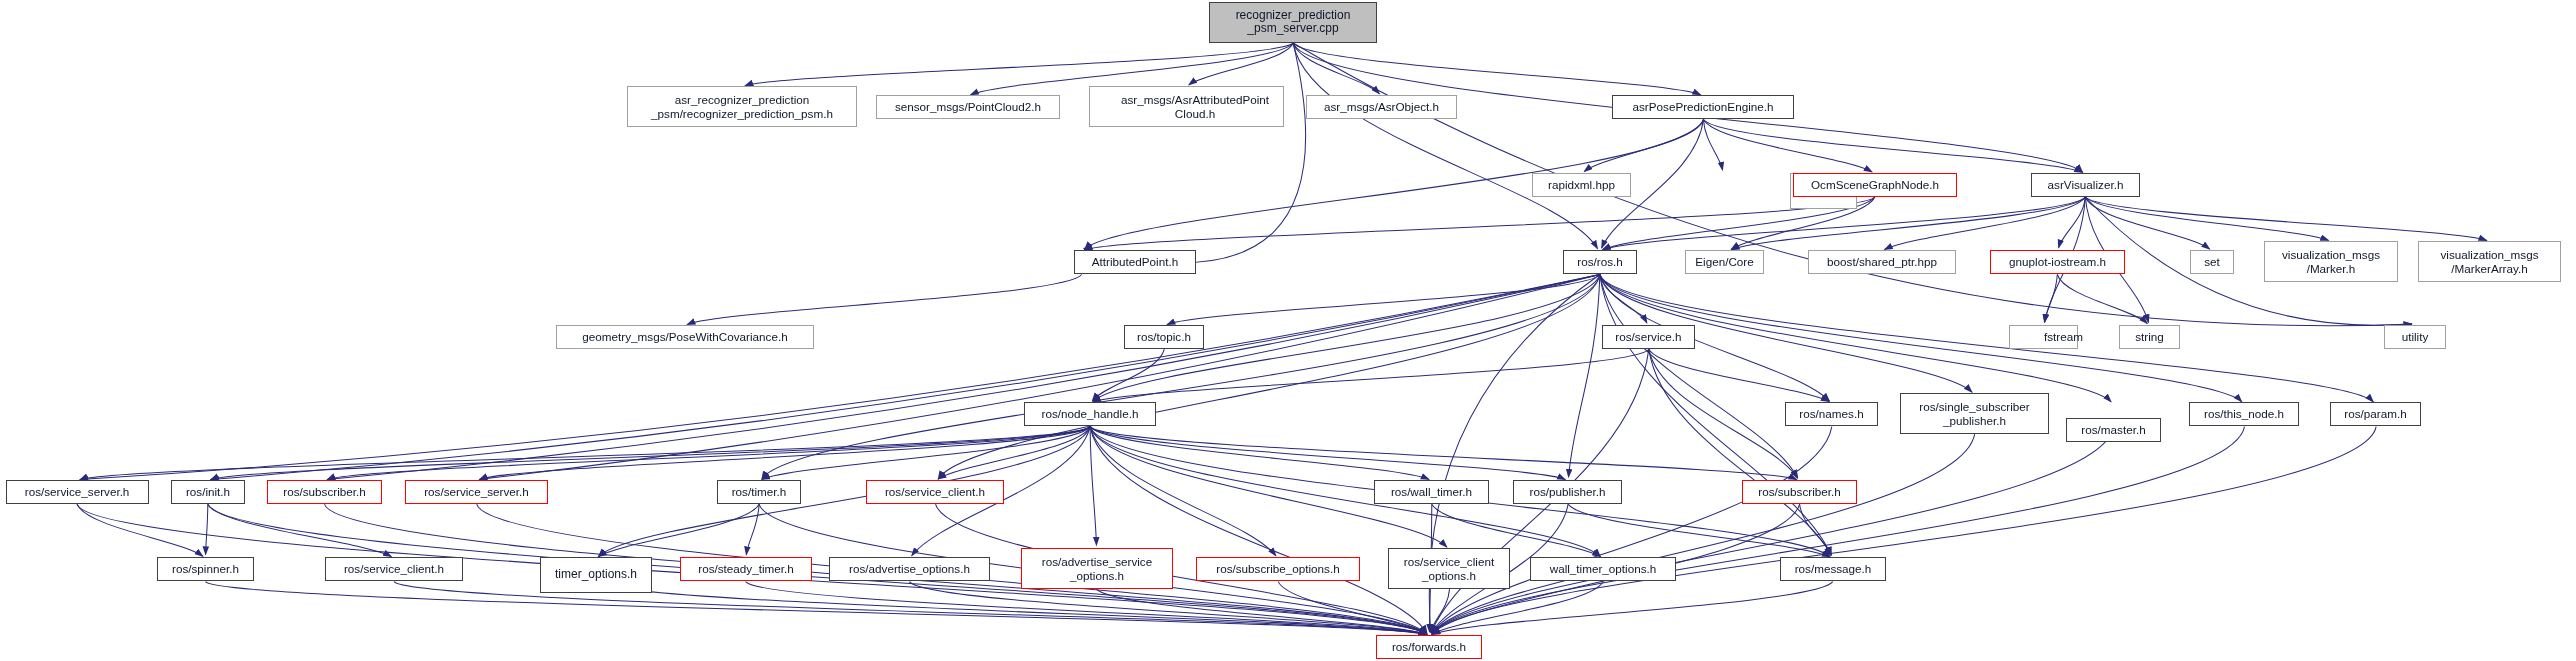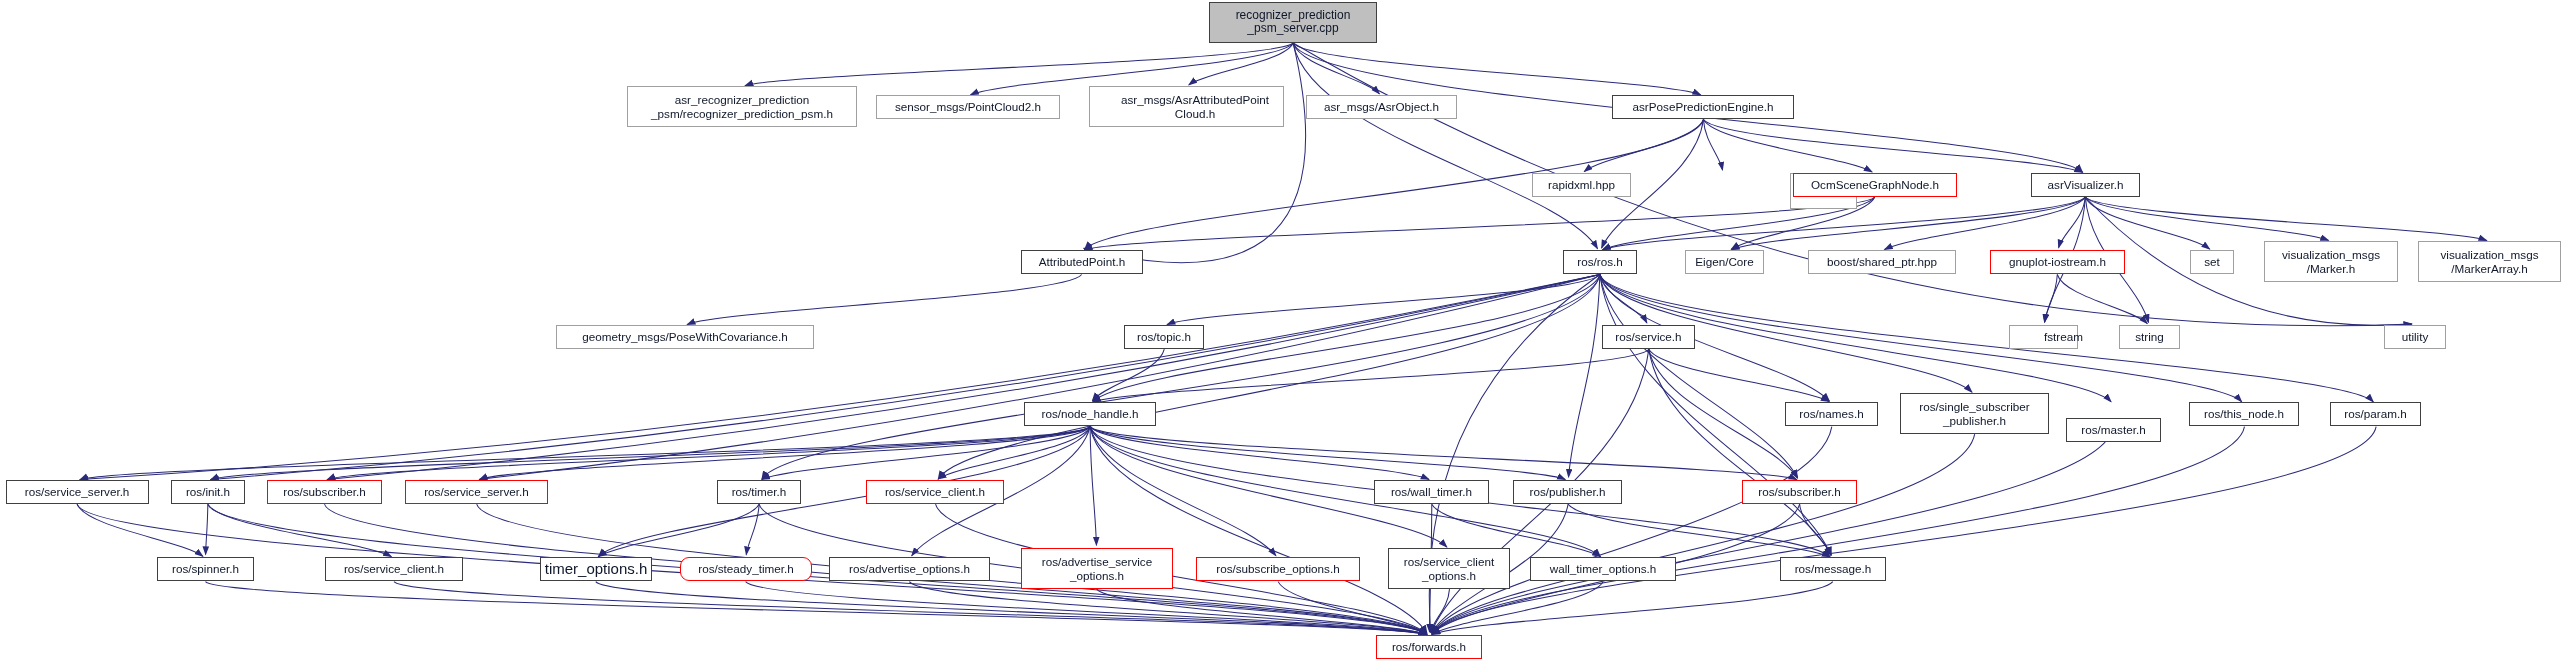--- a/index.html
+++ b/index.html
@@ -138,21 +138,21 @@
 _psm/recognizer_prediction_psm.h</div>
       <div class="node " style="left: 876px; top: 95px; width: 184px; height: 24px; font-size: 11.7px;">sensor_msgs/PointCloud2.h</div>
       <div class="node " style="left: 1089px; top: 86px; width: 195px; height: 41px; font-size: 11.7px; padding-left: 17px;">asr_msgs/AsrAttributedPoint
 Cloud.h</div>
       <div class="node " style="left: 1306px; top: 95px; width: 151px; height: 24px; font-size: 11.7px;">asr_msgs/AsrObject.h</div>
       <div class="node solid" style="left: 1612px; top: 95px; width: 182px; height: 24px; font-size: 11.7px;">asrPosePredictionEngine.h</div>
       <div class="node " style="left: 1532px; top: 173px; width: 99px; height: 24px; font-size: 11.7px;">rapidxml.hpp</div>
       <div class="node " style="left: 1778px; top: 173px; width: 67px; height: 36px; font-size: 11.7px; margin-left: 12px;">cstddef</div>
       <div class="node red" style="left: 1793px; top: 173px; width: 164px; height: 24px; font-size: 11.7px;">OcmSceneGraphNode.h</div>
       <div class="node solid" style="left: 2031px; top: 173px; width: 109px; height: 24px; font-size: 11.7px;">asrVisualizer.h</div>
-      <div class="node solid" style="left: 1021px; top: 250px; width: 122px; height: 24px; font-size: 11.7px;">AttributedPoint.h</div>
+      <div class="node solid" style="left: 1074px; top: 250px; width: 122px; height: 24px; font-size: 11.7px;">AttributedPoint.h</div>
       <div class="node solid" style="left: 1563px; top: 250px; width: 74px; height: 24px; font-size: 11.7px;">ros/ros.h</div>
       <div class="node " style="left: 1685px; top: 250px; width: 79px; height: 24px; font-size: 11.7px;">Eigen/Core</div>
       <div class="node " style="left: 1808px; top: 250px; width: 148px; height: 24px; font-size: 11.7px;">boost/shared_ptr.hpp</div>
       <div class="node red" style="left: 1990px; top: 250px; width: 135px; height: 24px; font-size: 11.7px;">gnuplot-iostream.h</div>
       <div class="node " style="left: 2190px; top: 250px; width: 44px; height: 24px; font-size: 11.7px;">set</div>
       <div class="node " style="left: 2264px; top: 241px; width: 134px; height: 41px; font-size: 11.7px;">visualization_msgs
 /Marker.h</div>
       <div class="node " style="left: 2418px; top: 241px; width: 143px; height: 41px; font-size: 11.7px;">visualization_msgs
 /MarkerArray.h</div>
       <div class="node " style="left: 556px; top: 325px; width: 258px; height: 24px; font-size: 11.7px;">geometry_msgs/PoseWithCovariance.h</div>
@@ -172,22 +172,22 @@
       <div class="node solid" style="left: 171px; top: 480px; width: 74px; height: 24px; font-size: 11.7px;">ros/init.h</div>
       <div class="node red" style="left: 267px; top: 480px; width: 115px; height: 24px; font-size: 11.7px;">ros/subscriber.h</div>
       <div class="node red" style="left: 405px; top: 480px; width: 143px; height: 24px; font-size: 11.7px;">ros/service_server.h</div>
       <div class="node solid" style="left: 717px; top: 480px; width: 84px; height: 24px; font-size: 11.7px;">ros/timer.h</div>
       <div class="node red" style="left: 866px; top: 480px; width: 138px; height: 24px; font-size: 11.7px;">ros/service_client.h</div>
       <div class="node solid" style="left: 1374px; top: 480px; width: 115px; height: 24px; font-size: 11.7px;">ros/wall_timer.h</div>
       <div class="node solid" style="left: 1513px; top: 480px; width: 109px; height: 24px; font-size: 11.7px;">ros/publisher.h</div>
       <div class="node red" style="left: 1742px; top: 480px; width: 115px; height: 24px; font-size: 11.7px;">ros/subscriber.h</div>
       <div class="node solid" style="left: 157px; top: 557px; width: 97px; height: 24px; font-size: 11.7px;">ros/spinner.h</div>
       <div class="node solid" style="left: 325px; top: 557px; width: 138px; height: 24px; font-size: 11.7px;">ros/service_client.h</div>
-      <div class="node solid" style="left: 540px; top: 557px; width: 112px; height: 24px; font-size: 15px;">timer_options.h</div>
-      <div class="node red" style="left: 680px; top: 557px; width: 132px; height: 24px; font-size: 11.7px; border-radius: 9px;">ros/steady_timer.h</div>
+      <div class="node solid" style="left: 540px; top: 557px; width: 112px; height: 36px; font-size: 12px;">timer_options.h</div>
+      <div class="node red" style="left: 680px; top: 557px; width: 132px; height: 24px; font-size: 11.7px;">ros/steady_timer.h</div>
       <div class="node solid" style="left: 829px; top: 557px; width: 161px; height: 24px; font-size: 11.7px;">ros/advertise_options.h</div>
       <div class="node red" style="left: 1021px; top: 548px; width: 152px; height: 41px; font-size: 11.7px;">ros/advertise_service
 _options.h</div>
       <div class="node red" style="left: 1196px; top: 557px; width: 164px; height: 24px; font-size: 11.7px;">ros/subscribe_options.h</div>
       <div class="node solid" style="left: 1388px; top: 548px; width: 122px; height: 41px; font-size: 11.7px;">ros/service_client
 _options.h</div>
       <div class="node solid" style="left: 1530px; top: 557px; width: 146px; height: 24px; font-size: 11.7px;">wall_timer_options.h</div>
       <div class="node solid" style="left: 1780px; top: 557px; width: 106px; height: 24px; font-size: 11.7px;">ros/message.h</div>
       <div class="node red" style="left: 1376px; top: 635px; width: 106px; height: 24px; font-size: 11.7px;">ros/forwards.h</div>
     </div>

